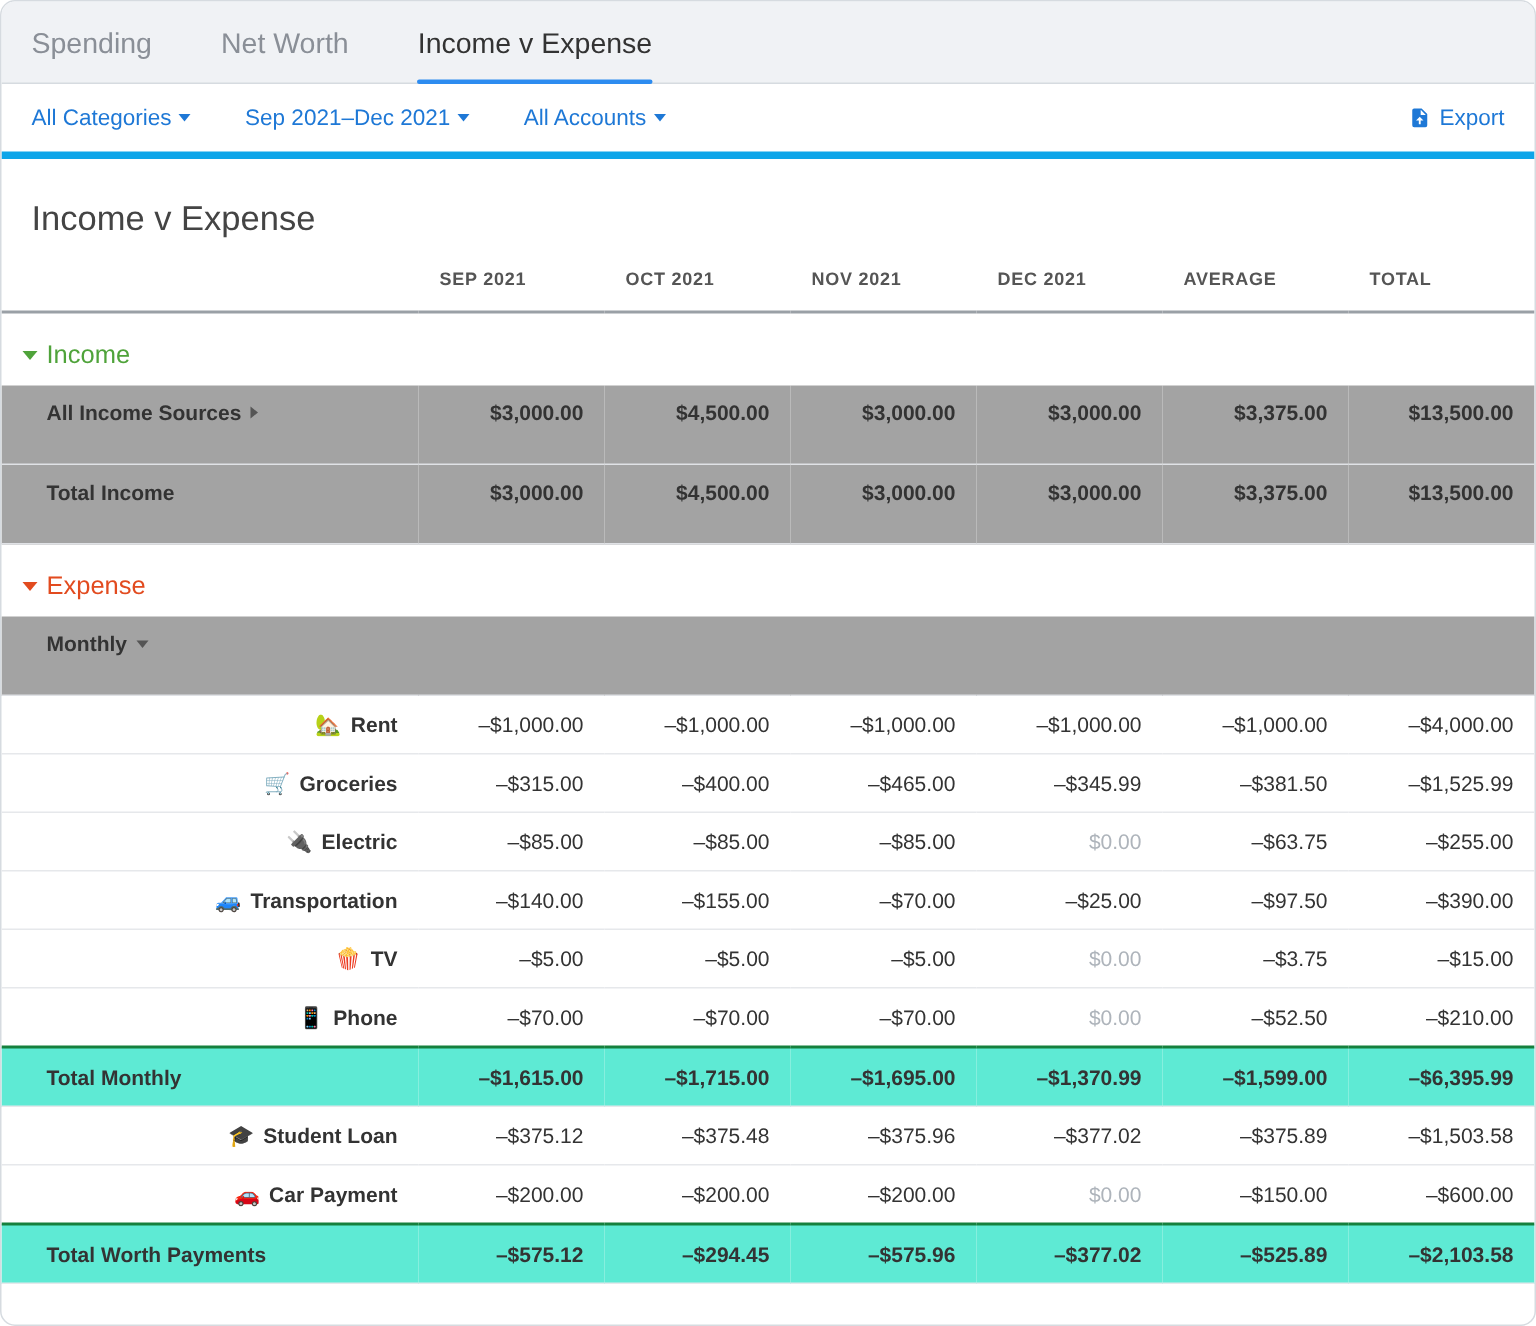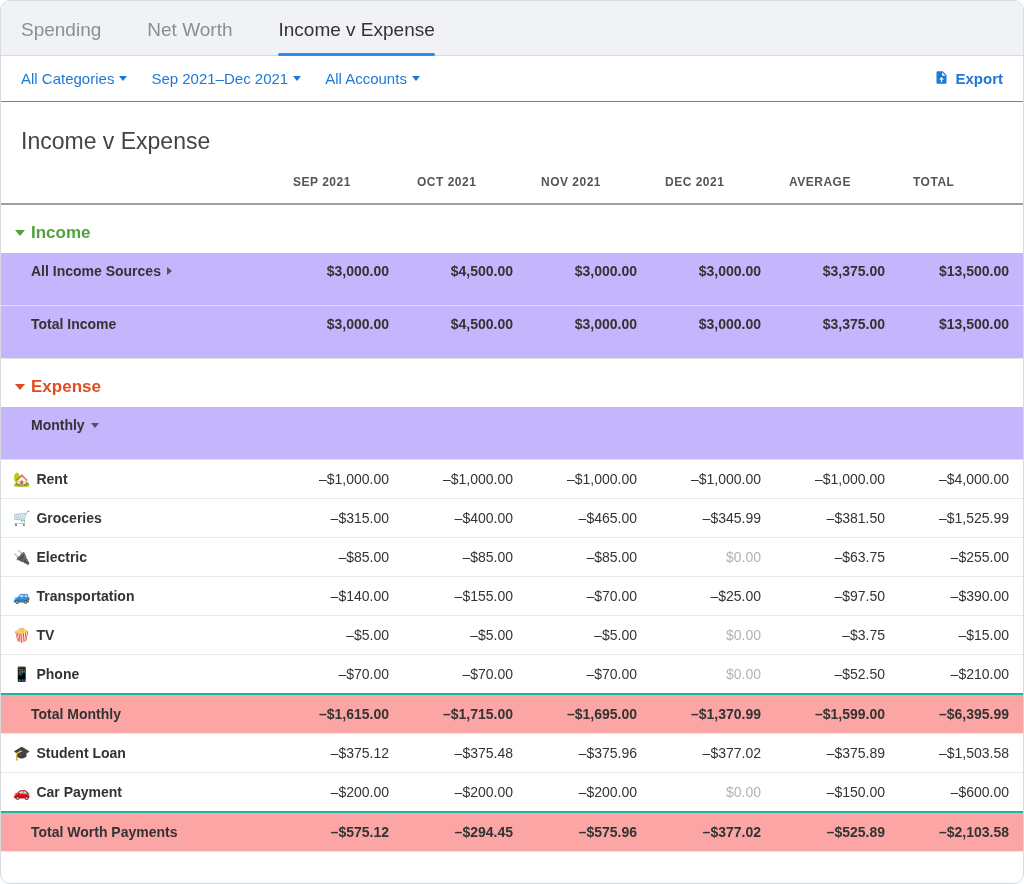--- a/index.html
+++ b/index.html
@@ -47,23 +47,23 @@
     position:absolute;
     left:0; right:0; bottom:-1px;
     height:3px;
     background:#2d8cf0;
     border-radius:2px;
   }
   
   .filterbar {
     display:flex;
     align-items:center;
-    gap:24px;
+    gap:36px;
     padding:14px 20px;
-    border-bottom:1px solid #0ea5e9;
+    border-bottom:5px solid #0ea5e9;
     font-size:15px;
   }
   .filter {
     color:#1e78d6;
     cursor:pointer;
     display:inline-flex;
     align-items:center;
     gap:5px;
     font-weight:500;
   }
@@ -72,22 +72,23 @@
     border-left:4px solid transparent;
     border-right:4px solid transparent;
     border-top:5px solid #1e78d6;
     display:inline-block;
   }
   .spacer { flex:1; }
   .export {
     color:#1e78d6;
     cursor:pointer;
     display:inline-flex;
+    align-items:center;
     gap:6px;
-    font-weight:700;
+    font-weight:400;
     font-size:15px;
   }
   .export svg { width:15px; height:15px; fill:#1e78d6; }
   
   .page-title {
     font-size:23px;
     color:#444;
     padding:26px 20px 10px 20px;
     font-weight:500;
   }
@@ -112,36 +113,36 @@
   tbody td {
     padding:11px 14px;
     font-size:14px;
     border-bottom:1px solid #e6e8eb;
   }
   td.num { text-align:right; font-variant-numeric:tabular-nums; font-weight:500; color:#333;}
   td.zero { color:#aeb4bb; }
   .section-row td {
     padding:18px 14px 10px 14px;
     font-size:17px;
-    font-weight:700;
+    font-weight:400;
     border-bottom:none;
   }
   .section-row .tri {
     width:0;height:0;
     border-left:5px solid transparent;
     border-right:5px solid transparent;
     border-top:6px solid currentColor;
     display:inline-block;
     margin-right:6px;
     vertical-align:2px;
   }
   .income-color { color:#4fa33a; }
   .expense-color { color:#e24b1f; }
   .subhead td {
-    background:#c4b5fd;
+    background:#a3a3a3;
     font-weight:700;
     font-size:14px;
     color:#333;
     padding:10px 14px 26px 30px;
     border-bottom:1px solid #e0e2e6;
   }
   .subhead .tri-r {
     width:0;height:0;
     border-top:4px solid transparent;
     border-bottom:4px solid transparent;
@@ -157,27 +158,28 @@
     border-top:5px solid #555;
     display:inline-block;
     margin-left:6px;
     vertical-align:2px;
   }
   .line-row td:first-child {
     padding-left:12px;
     font-weight:600;
     font-size:14px;
     color:#333;
+    text-align:right;
   }
   .line-row .emoji { margin-right:6px; font-size:14px; }
   .total-row td {
-    background:#fca5a5;
+    background:#5eead4;
     font-weight:700;
     color:#333;
-    border-top:2px solid #14b8a6;
+    border-top:2px solid #15803d;
   }
   .total-row td:first-child { padding-left:30px; font-size:14px;}
   .total-row td.num { font-weight:700; }
 </style>
 </head>
 <body>
 
 <div class="frame">
 
   <div class="tabs">

